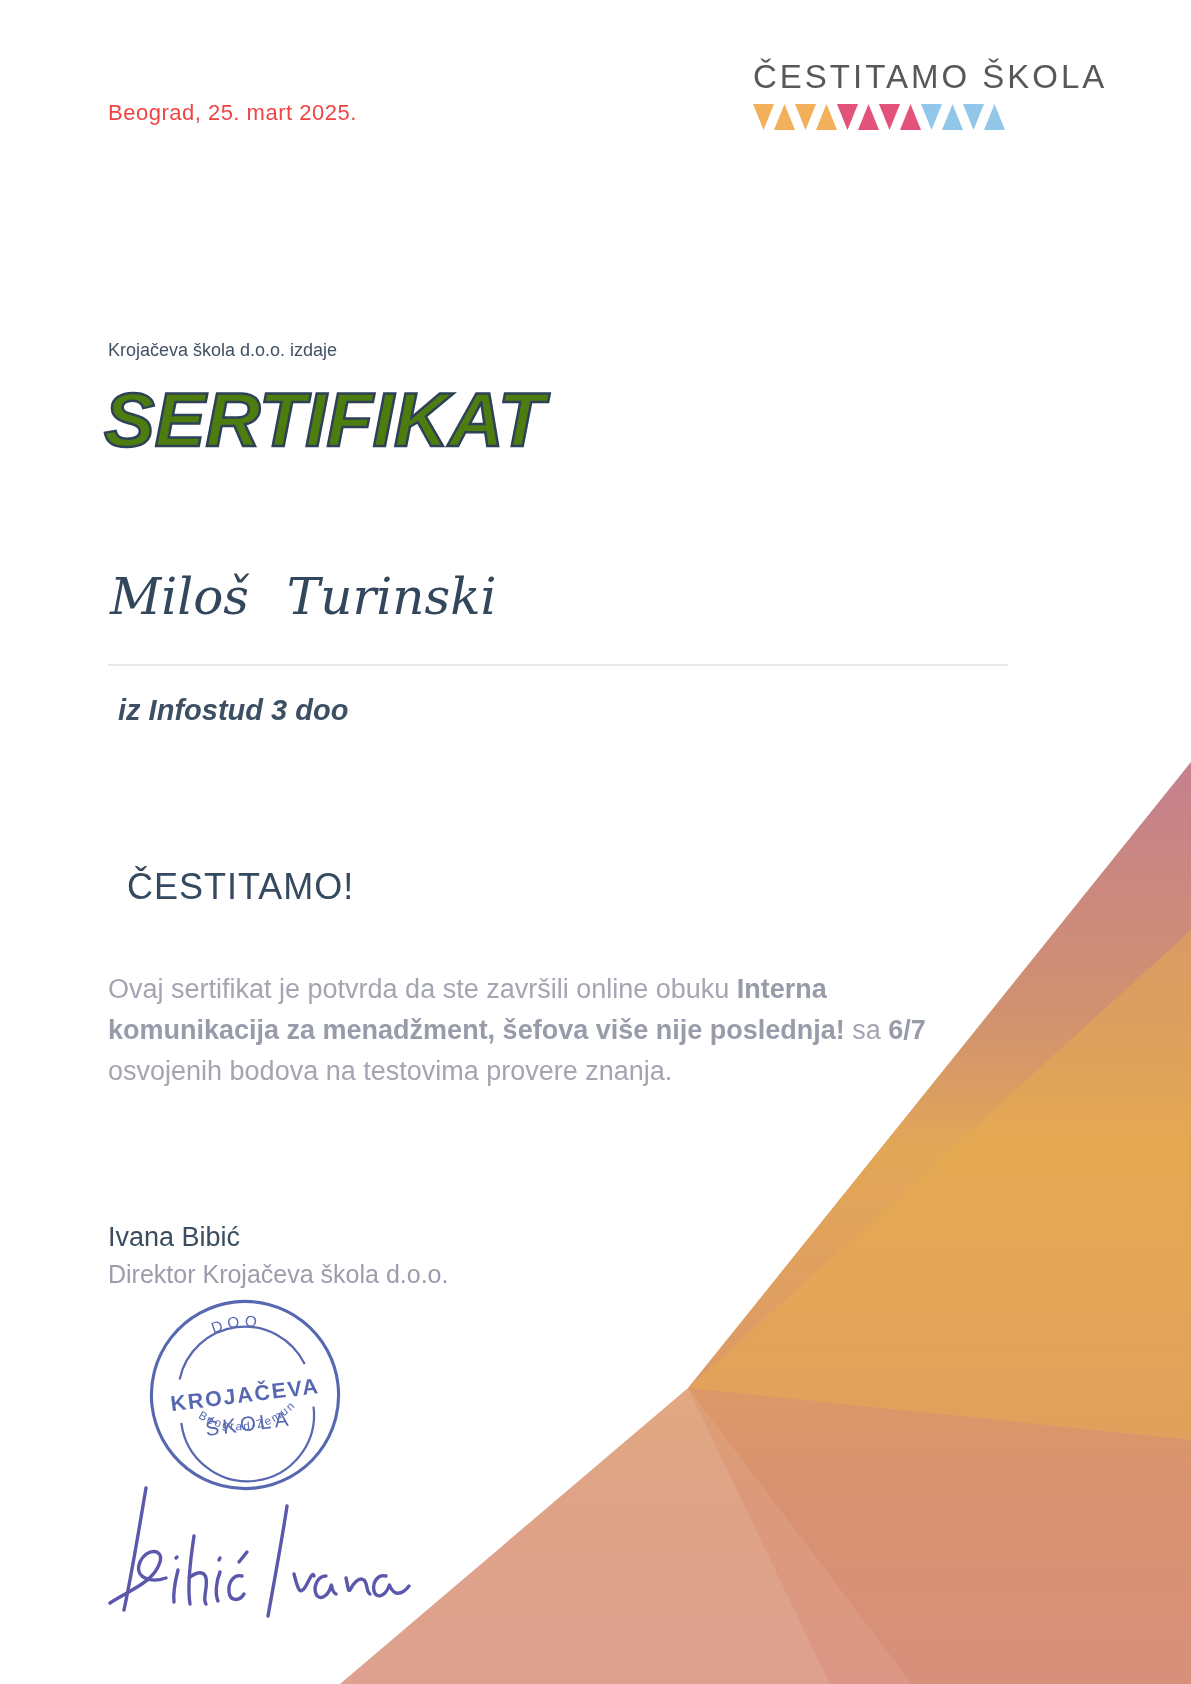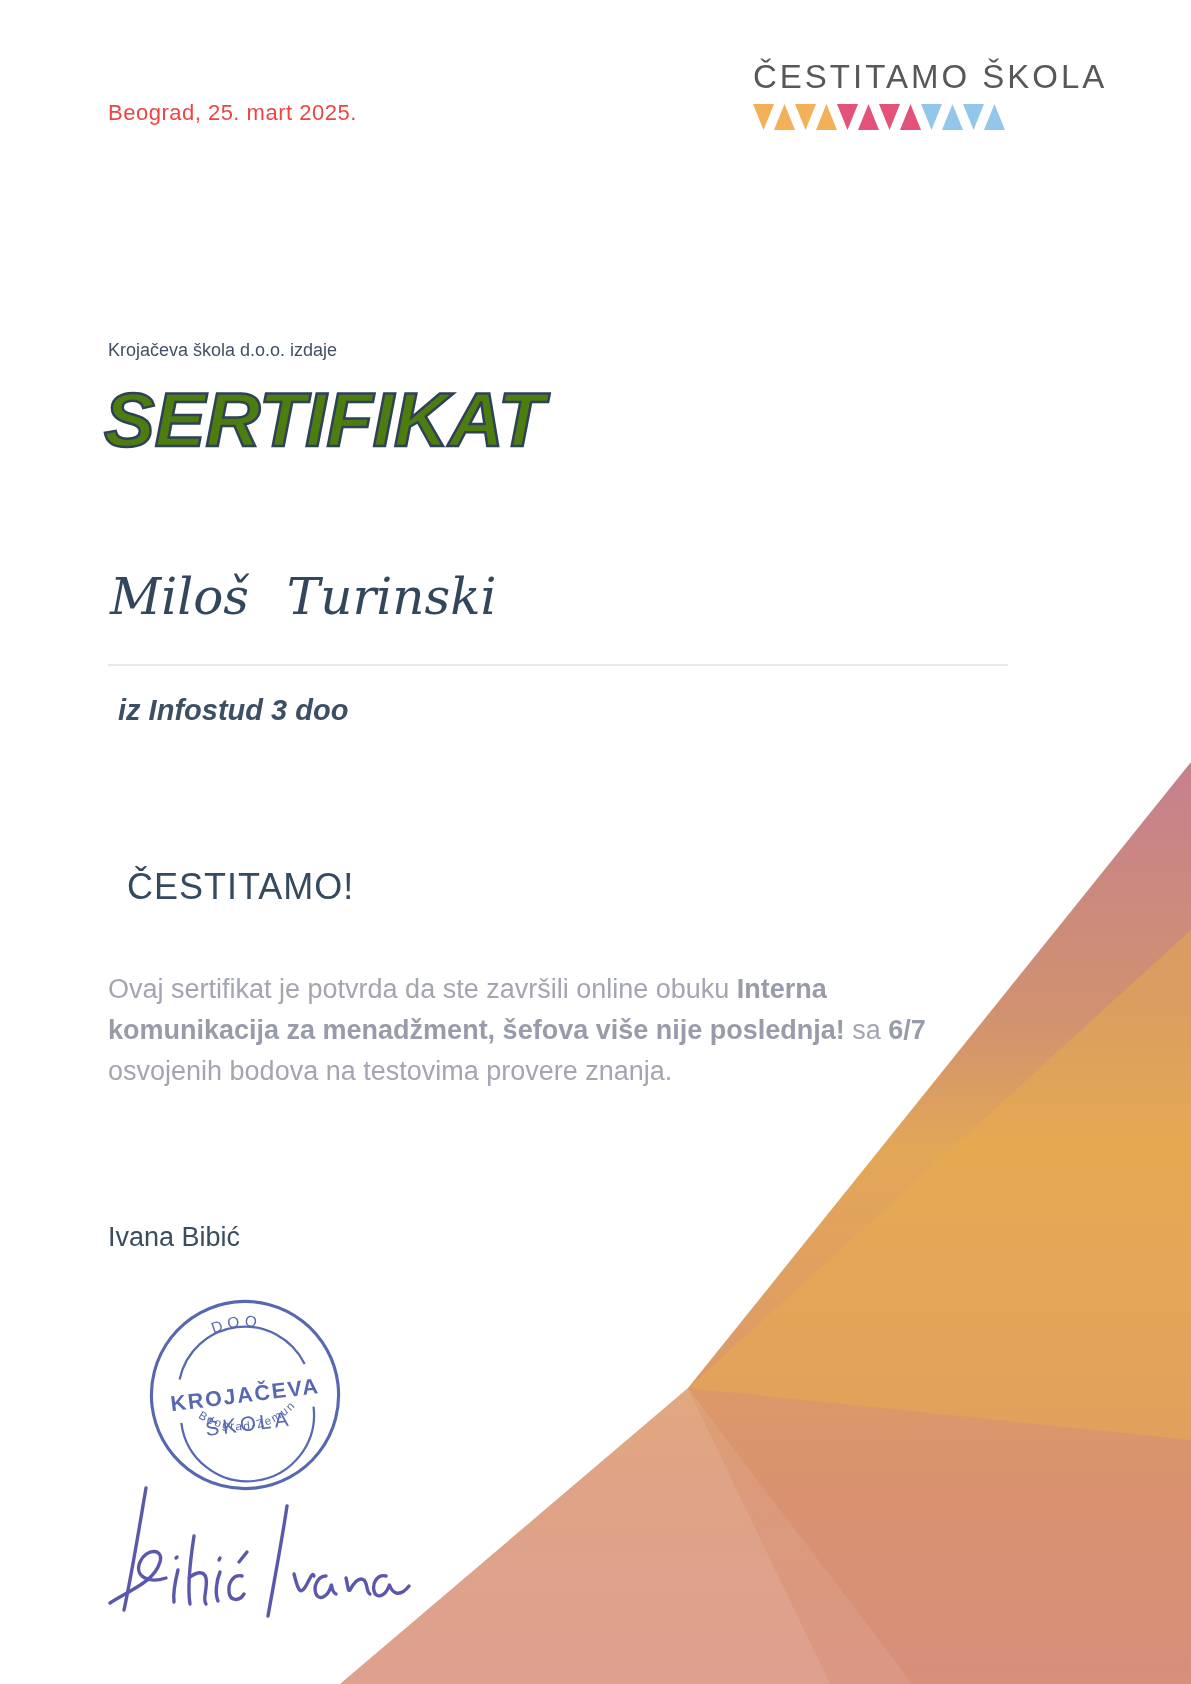--- a/index.html
+++ b/index.html
@@ -87,20 +87,21 @@
   <div class="title">SERTIFIKAT</div>
 
   <div class="name">Miloš Turinski</div>
   <div class="name-line"></div>
   <div class="company">iz Infostud 3 doo</div>
 
   <div class="congrats">ČESTITAMO!</div>
   <p class="body-text"><span>Ovaj sertifikat je potvrda da ste završili online obuku </span><b>Interna komunikacija za menadžment, šefova više nije poslednja!</b><span> sa </span><b>6/7</b><span> osvojenih bodova na testovima provere znanja.</span></p>
 
   <div class="signer-name">Ivana Bibić</div>
+  <div class="signer-title">Direktor Krojačeva škola d.o.o.</div>
 
   <svg class="stamp" viewBox="0 0 220 220" aria-hidden="true">
     <defs>
       <path id="arcTop" d="M 26,118 A 84,84 0 0 1 194,118" fill="none"></path>
       <path id="arcBot" d="M 32,96 A 84,84 0 0 0 188,96" fill="none"></path>
     </defs>
     <circle cx="110" cy="110" r="104" fill="none" stroke="#4254a6" stroke-width="3.5"></circle>
     <path d="M 40,84 A 74,74 0 0 1 180,84" fill="none" stroke="#4254a6" stroke-width="2.5"></path>
     <path d="M 36,132 A 74,74 0 0 0 184,132" fill="none" stroke="#4254a6" stroke-width="2.5"></path>
     <text font-size="17" letter-spacing="5">

